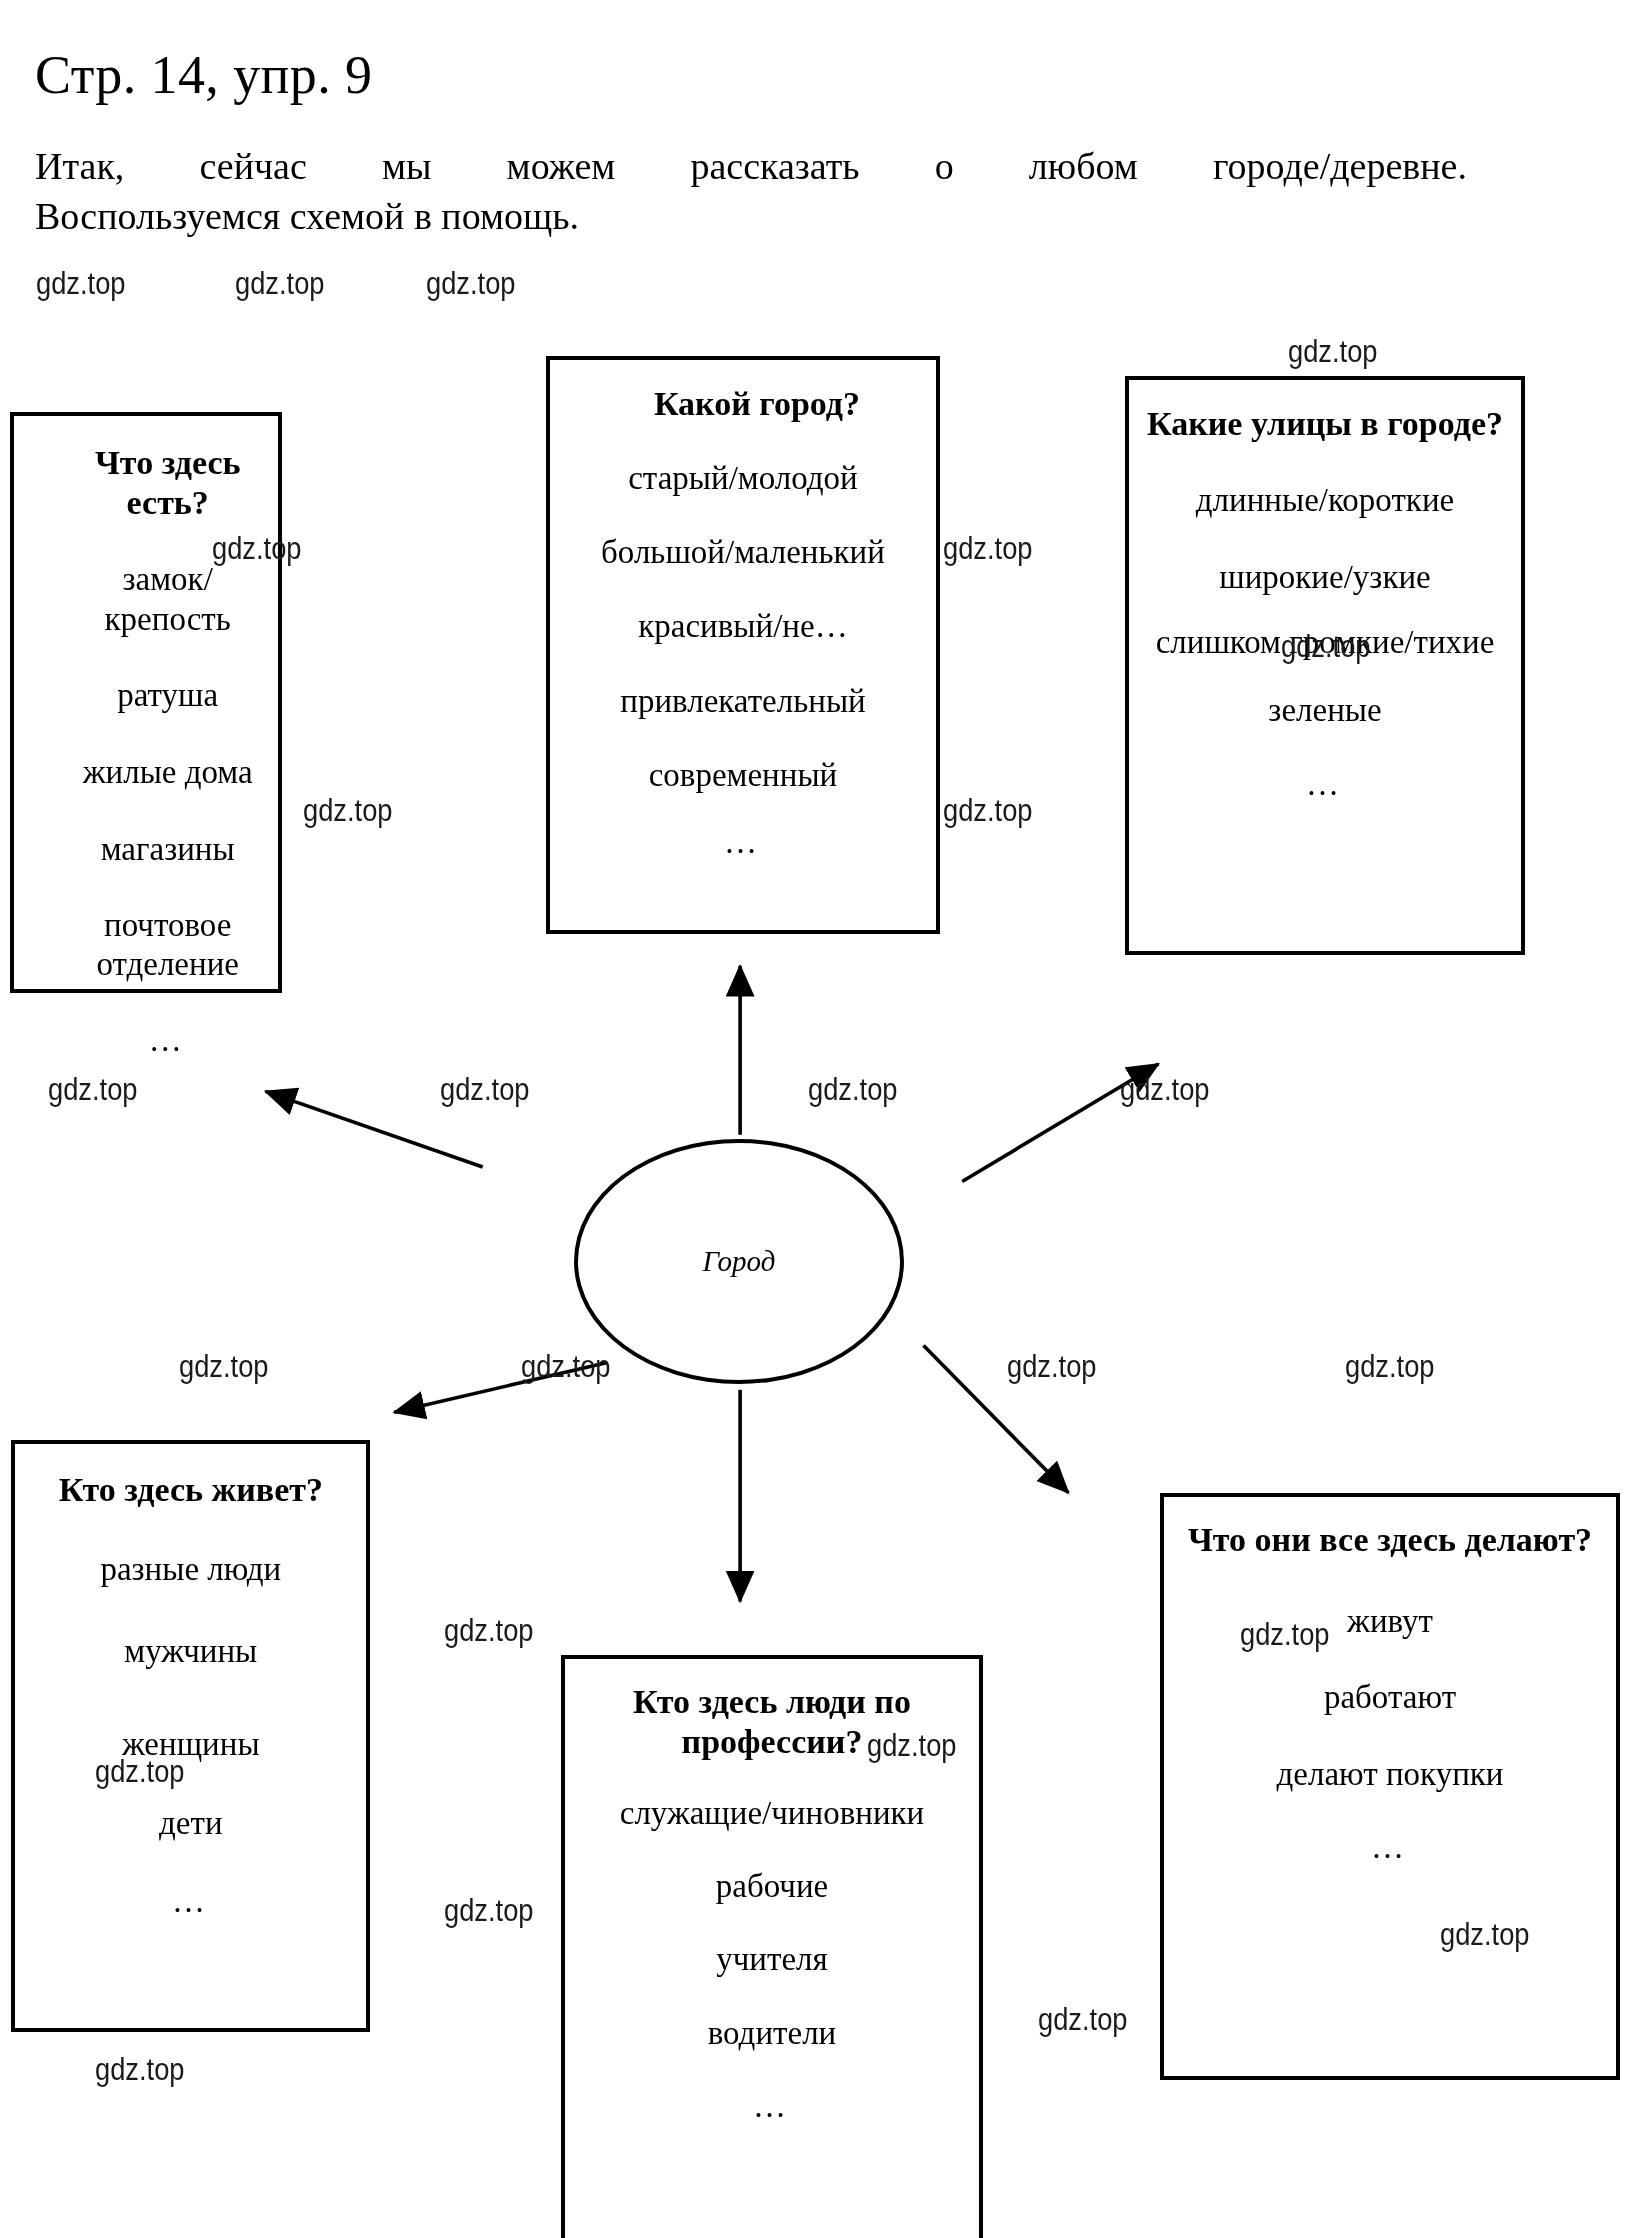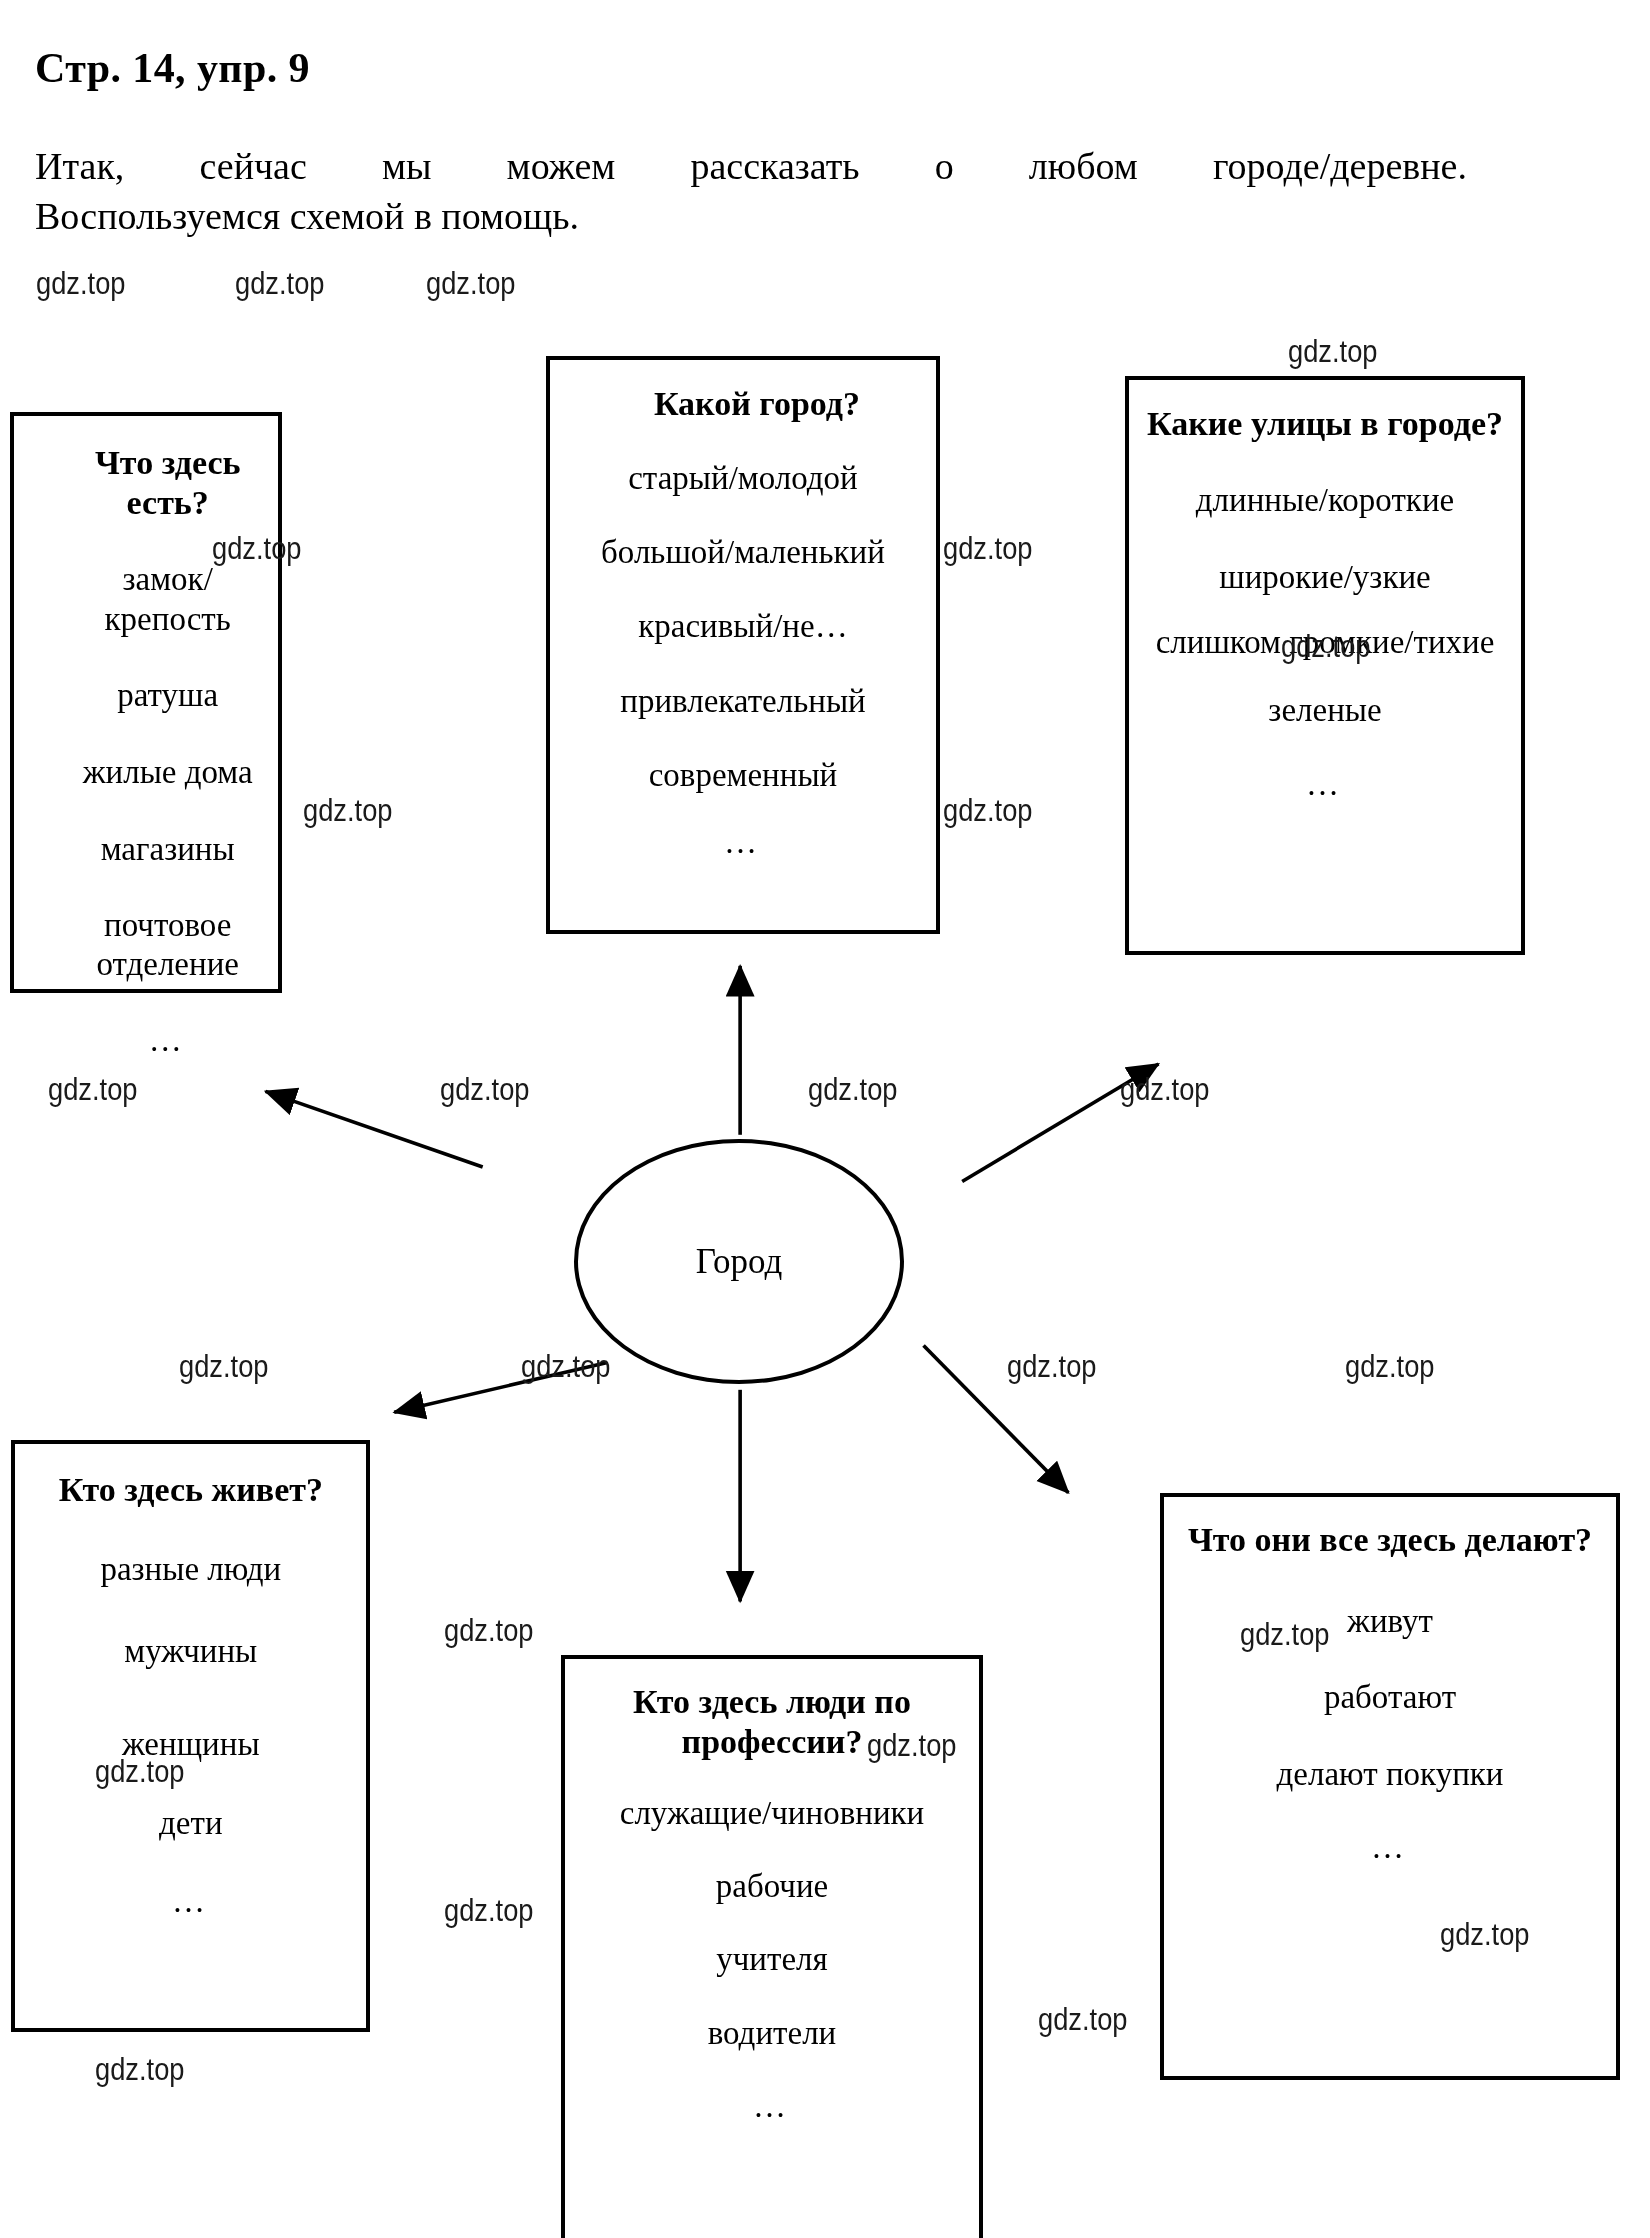--- a/index.html
+++ b/index.html
@@ -5,21 +5,21 @@
   html,body{margin:0;padding:0;background:#ffffff;}
   body{
     width:1650px;height:2239px;position:relative;overflow:hidden;
     font-family:"Liberation Serif","DejaVu Serif",serif;color:#000;
   }
   .stage{position:absolute;left:0;top:0;width:1650px;height:2239px;}
 
   
   #page-heading{
     position:absolute;left:35px;top:44px;width:1207px;
-    font-size:42px;font-weight:bold;letter-spacing:0.4px;
+    font-size:54px;font-weight:normal;letter-spacing:0.4px;
   }
   #intro-paragraph{
     position:absolute;left:35px;top:141px;width:1432px;
     font-size:38px;line-height:1.32;text-align:justify;
   }
   #intro-paragraph .l1{display:block;text-align:justify;text-align-last:justify;}
   #intro-paragraph .l2{display:block;}
 
   
   .node-box{
@@ -84,21 +84,21 @@
   #box-what-doing .i3{margin-top:37px;}
   #box-what-doing .i4{margin-top:34px;letter-spacing:4.8px;}
 
   
   #center-circle{
     position:absolute;left:574px;top:1139px;width:330px;height:245px;
     border:4.8px solid #000;border-radius:50%;background:#fff;
     display:flex;align-items:center;justify-content:center;
     box-sizing:border-box;
   }
-  #center-circle span{font-size:35px;}
+  #center-circle span{font-size:29px;font-style:italic;}
 
   
   #arrow-layer{position:absolute;left:0;top:0;width:1650px;height:2239px;}
 
   
   .wm{
     position:absolute;font-family:"Liberation Sans","DejaVu Sans",sans-serif;
     font-size:31px;color:#1a1a1a;white-space:nowrap;
     transform:scaleX(.88);transform-origin:left center;
   }

